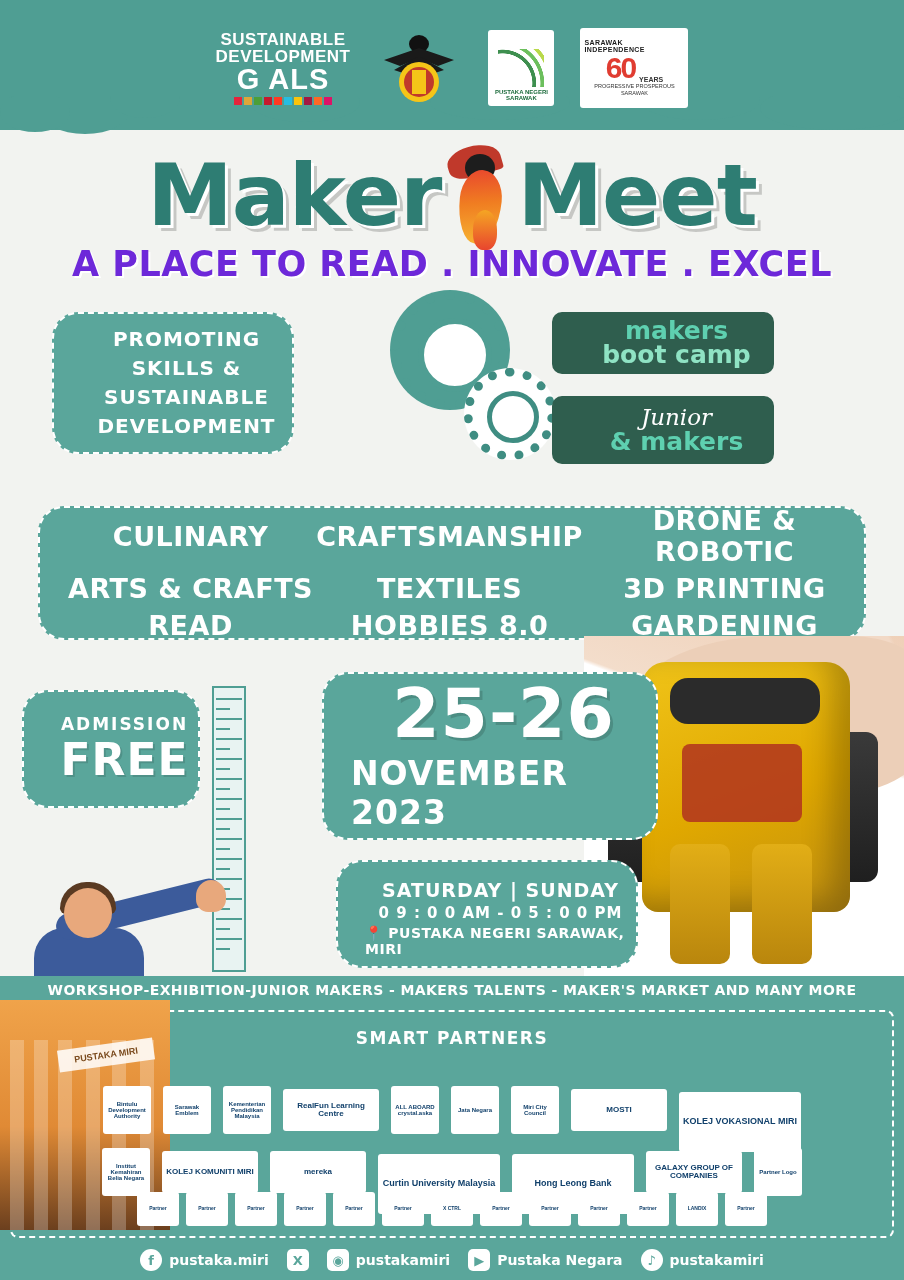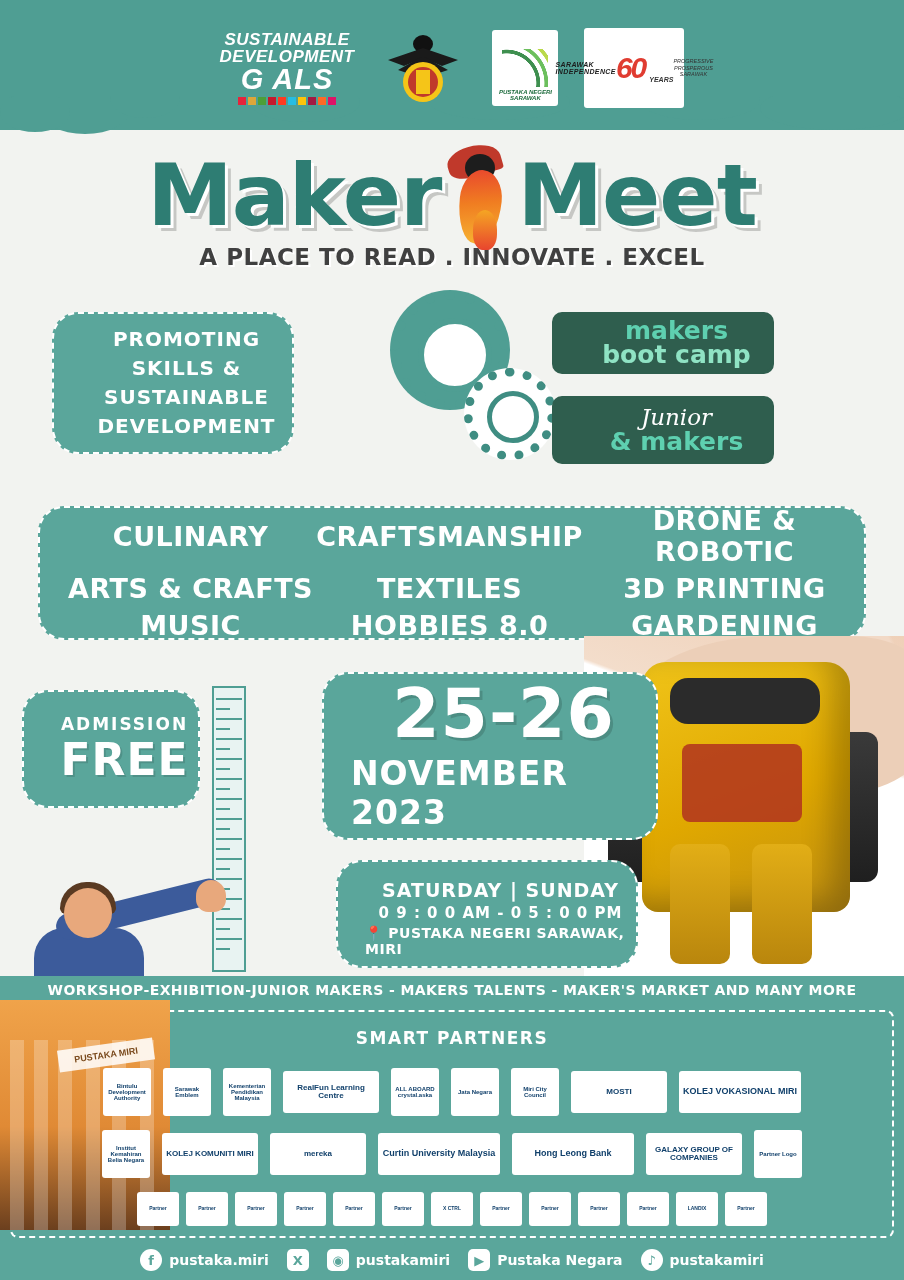--- a/index.html
+++ b/index.html
@@ -26,21 +26,21 @@
     position:absolute; top:92px; left:0; width:904px; height:60px;
   }
   .cloud-edge .c {
     position:absolute; background:#4f9e93; border-radius:50%;
   }
   
   .logos-row {
     position:absolute; top:18px; left:0; width:904px; height:100px;
     display:flex; justify-content:center; align-items:center; gap:26px;
   }
-  .logo-box { display:flex; flex-direction:column; align-items:center; justify-content:center;font-style:italic; }
+  .logo-box { display:flex; flex-direction:column; align-items:center; justify-content:center; }
   .sdg-logo { color:#ffffff; font-weight:bold; line-height:1.0; text-align:center; }
   .sdg-logo .l1 { font-size:17px; letter-spacing:0.5px; }
   .sdg-logo .l2 { font-size:17px; letter-spacing:0.5px; }
   .sdg-logo .l3 { font-size:29px; letter-spacing:1px; }
   .sdg-dots { display:flex; gap:2px; margin-top:3px; justify-content:center; }
   .sdg-dots span { width:8px; height:8px; display:block; }
 
   .crest { width:86px; height:84px; position:relative; }
   .pustaka-logo {
     width:66px; height:76px; background:#ffffff; border-radius:3px;
@@ -50,22 +50,22 @@
   .pustaka-logo .swoosh {
     width:46px; height:38px; margin-bottom:2px;
     background:
       radial-gradient(circle at 10% 90%, transparent 55%, #3e8f4f 56%, #3e8f4f 62%, transparent 63%),
       radial-gradient(circle at 10% 90%, transparent 70%, #6cbf5d 71%, #6cbf5d 77%, transparent 78%),
       radial-gradient(circle at 10% 90%, transparent 85%, #b9d94b 86%, #b9d94b 92%, transparent 93%);
   }
   .pustaka-logo .ptxt { font-size:6px; color:#1c6b3c; font-weight:bold; text-align:center; line-height:1.1; }
 
   .sarawak60 {
-    width:100px; height:80px; background:#ffffff; border-radius:3px;
-    display:flex; flex-direction:row; align-items:center; justify-content:center;
+    width:108px; height:80px; background:#ffffff; border-radius:3px;
+    display:flex; flex-direction:column; align-items:center; justify-content:center;
     padding:3px 4px;
   }
   .sarawak60 .s1 { font-size:7px; font-weight:bold; color:#1b1b1b; letter-spacing:0.4px; }
   .sarawak60 .big60 { font-size:30px; font-weight:bold; color:#e03c31; line-height:1; letter-spacing:-2px; }
   .sarawak60 .yrs { font-size:7px; color:#333; font-weight:bold; }
   .sarawak60 .s2 { font-size:5.5px; color:#333; text-align:center; line-height:1.2; }
 
   
   .title-wrap {
     position:absolute; top:140px; left:0; width:904px; text-align:center;
@@ -96,22 +96,22 @@
     transform:rotate(6deg);
   }
   .hornbill .flame {
     position:absolute; left:34px; top:70px; width:24px; height:40px;
     background:linear-gradient(180deg,#f5a623,#e8452e);
     border-radius:50% 50% 40% 40%;
   }
   .subtitle {
     margin-top:-6px;
     font-family:"DejaVu Sans", sans-serif;
-    font-size:23px; font-weight:bold; letter-spacing:0.5px;
-    color:#404040;
+    font-size:35px; font-weight:bold; letter-spacing:0.5px;
+    color:#6d28d9;
     text-shadow: 2px 2px 0 #ffffff;
   }
 
   
   .tealbox {
     background:#5aa69b;
     border:2px dashed #ffffff;
     border-radius:26px;
     color:#ffffff;
     position:absolute;
@@ -262,21 +262,21 @@
   .pl-row.r2 { top:1130px; gap:12px; }
   .pl-row.r3 { top:1192px; gap:7px; }
   .plogo {
     background:#ffffff; border-radius:3px;
     display:flex; align-items:center; justify-content:center;
     font-size:6px; color:#11406b; font-weight:bold; text-align:center;
     line-height:1.05; padding:2px; overflow:hidden;
   }
   .plogo.sq { width:48px; height:48px; }
   .plogo.wide { width:96px; height:42px; font-size:8px; }
-  .plogo.wide2 { width:122px; height:42px; font-size:9px; }
+  .plogo.wide2 { width:122px; height:60px; font-size:9px;margin-top:24px; }
   .plogo.small { width:42px; height:34px; font-size:5px; }
 
   
   .libphoto {
     position:absolute; left:0; top:1000px; width:170px; height:230px;
     background:linear-gradient(180deg,#f0a34a 0%, #e08a35 55%, #6b3f1e 100%);
     overflow:hidden;
   }
   .libphoto .pillar { position:absolute; top:40px; width:14px; height:190px; background:rgba(255,255,255,0.25); }
   .libphoto .sign { position:absolute; left:58px; top:44px; width:96px; height:22px; background:rgba(255,255,255,0.85);
@@ -412,21 +412,21 @@
         <td class="colA">CULINARY</td>
         <td class="colB">CRAFTSMANSHIP</td>
         <td class="colC">DRONE &amp; ROBOTIC</td>
       </tr>
       <tr>
         <td class="colA">ARTS &amp; CRAFTS</td>
         <td class="colB">TEXTILES</td>
         <td class="colC">3D PRINTING</td>
       </tr>
       <tr>
-        <td class="colA">MUSIC</td>
+        <td class="colA">READ</td>
         <td class="colB">HOBBIES 8.0</td>
         <td class="colC">GARDENING</td>
       </tr>
     </tbody>
       </table>
   </div>
 
   <div class="ruler">
     <div class="tick" style="top:10px; width:26px;"></div>
       <div class="tick" style="top:20px; width:14px;"></div>

